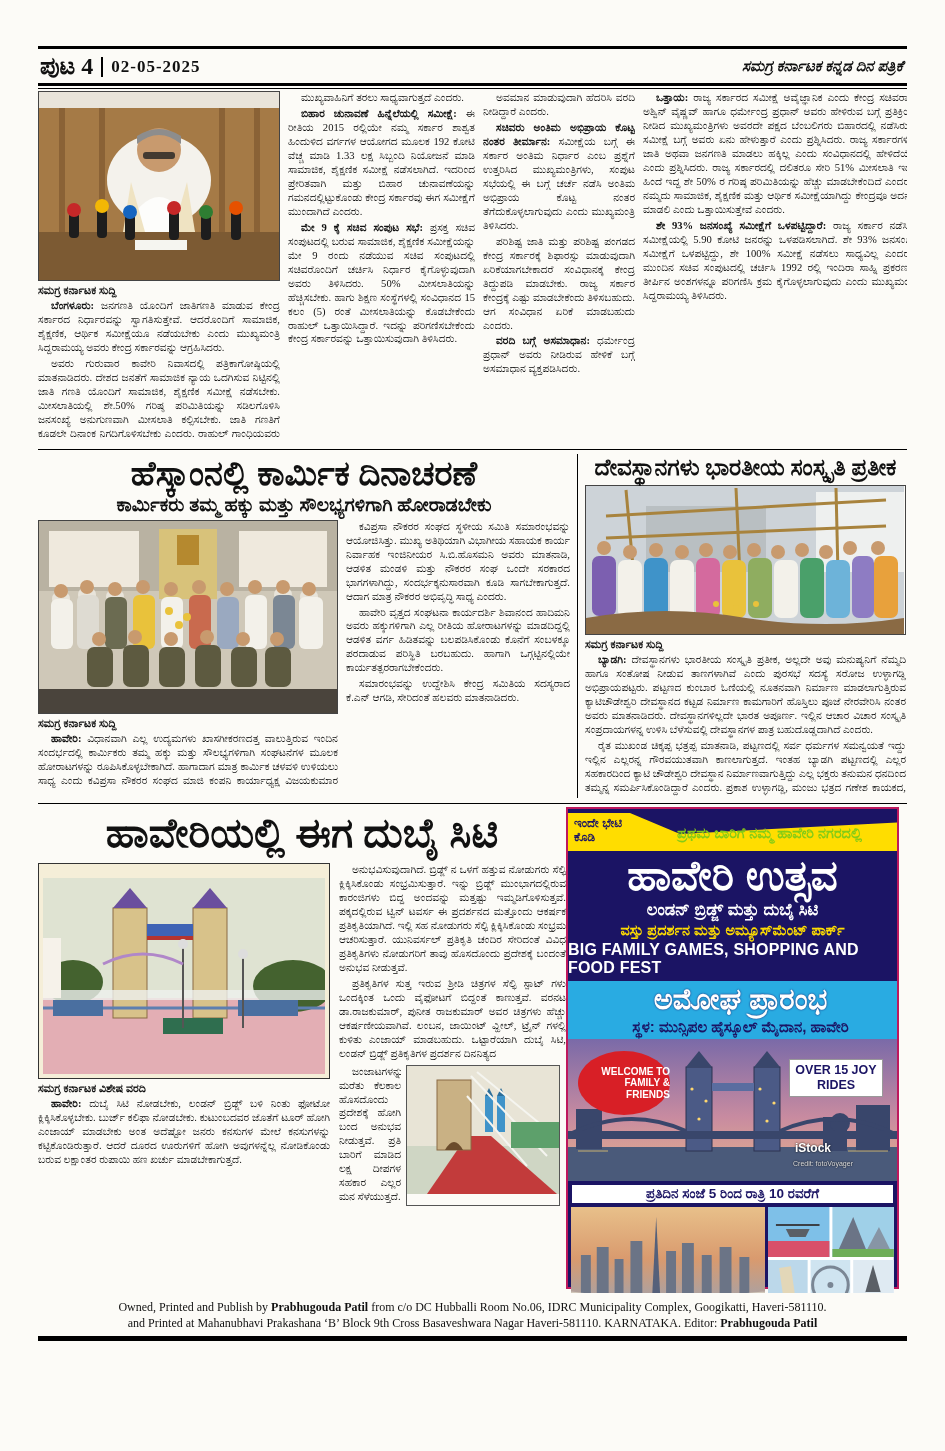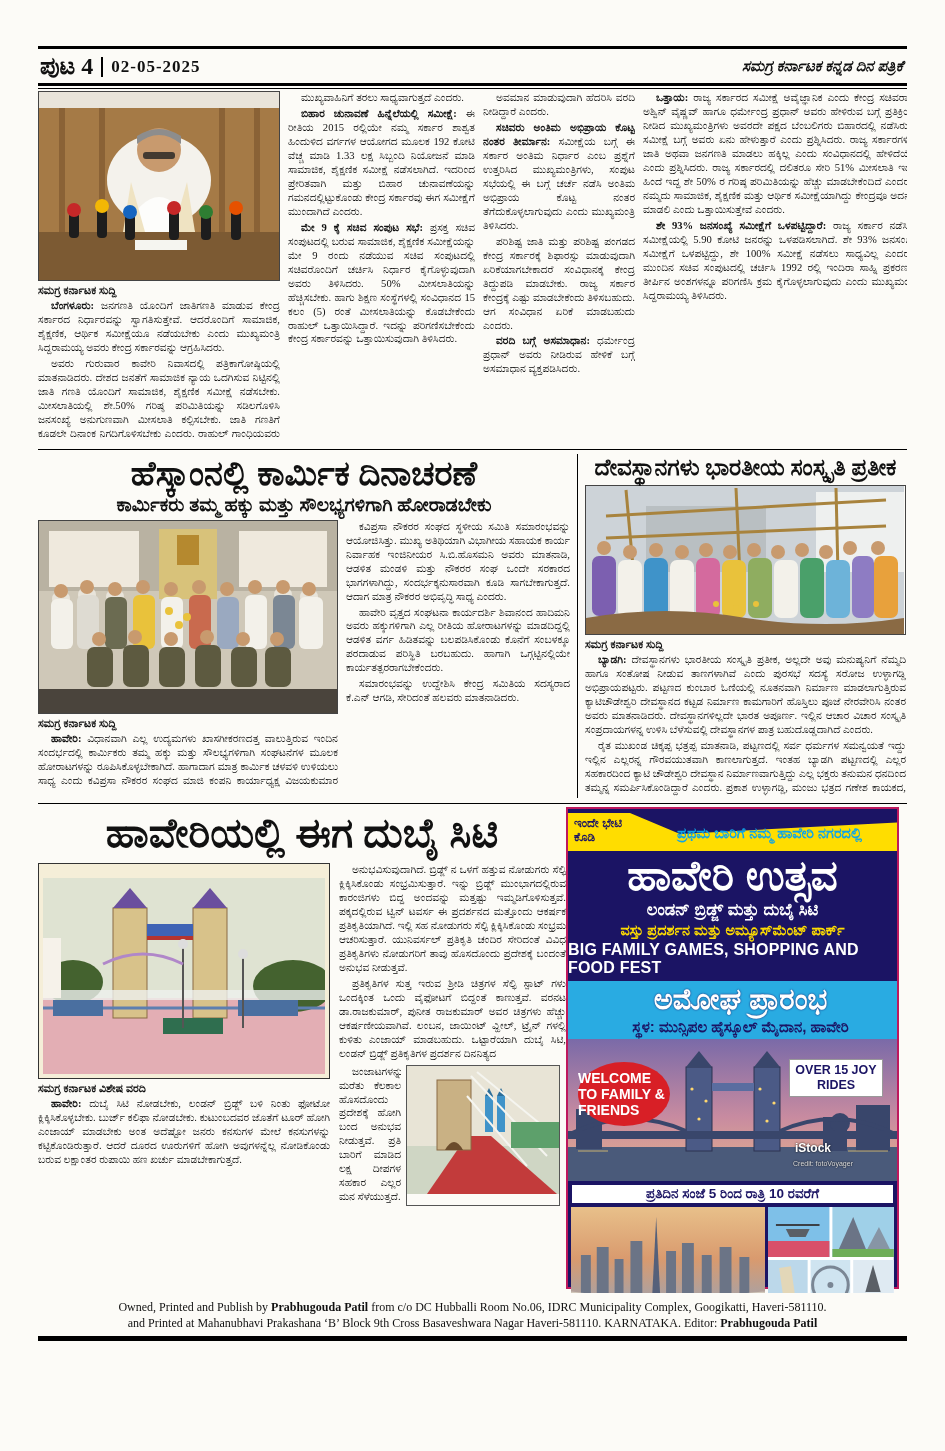--- a/index.html
+++ b/index.html
@@ -52,31 +52,31 @@
   .col2-side{width:62px;overflow:hidden;}
   .inset-frame{border:1px solid #555;flex:0 0 auto;}
 
   
   .ad{border:2px solid #be185d;background:#1b1464;height:478px;display:flex;flex-direction:column;
       font-family:"Liberation Sans","DejaVu Sans",sans-serif;}
   .ad-top{position:relative;height:44px;flex:0 0 auto;}
   .ad-top .yellowband{position:absolute;left:0;top:4px;width:100%;height:38px;background:#ffdd00;
       clip-path:polygon(0 0,62px 0,112px 55%,100% 25%,100% 100%,0 100%);}
   .ad-visit{position:absolute;left:6px;top:8px;font-size:12px;font-weight:bold;color:#1b1464;line-height:1.15;width:60px;}
-  .ad-first{position:absolute;left:78px;top:16px;right:4px;text-align:center;font-size:14.5px;font-weight:bold;color:#0ea5e9;}
+  .ad-first{position:absolute;left:78px;top:16px;right:4px;text-align:center;font-size:14.5px;font-weight:bold;color:#84cc16;}
   .ad-title{color:#fff;text-align:center;font-size:42px;font-weight:bold;line-height:1.0;margin-top:2px;}
   .ad-sub{color:#fff;text-align:center;font-size:16.5px;font-weight:bold;margin-top:3px;}
   .ad-line3{color:#ffdd00;text-align:center;font-size:14.5px;font-weight:bold;margin-top:3px;}
   .ad-line4{color:#fff;text-align:left;font-size:16px;font-weight:bold;margin-top:2px;letter-spacing:.2px;}
   .ad-sky{background:#29abe2;margin-top:4px;flex:0 0 auto;padding:2px 0 3px 16px;}
   .ad-open{color:#fff;text-align:center;font-size:29px;font-weight:bold;text-shadow:0 0 2px #1b1464;}
   .ad-venue{color:#1b1464;text-align:center;font-size:15px;font-weight:bold;margin-top:1px;}
   .ad-photo{position:relative;height:142px;flex:0 0 auto;overflow:hidden;}
-  .welcome-oval{position:absolute;left:10px;top:23px;width:92px;height:64px;background:#d81f26;border-radius:50%;
-      display:flex;align-items:center;justify-content:center;text-align:left;color:#fff;font-weight:bold;font-size:14px;line-height:1.15;}
+  .welcome-oval{position:absolute;left:10px;top:12px;width:92px;height:64px;background:#d81f26;border-radius:50%;
+      display:flex;align-items:center;justify-content:center;text-align:right;color:#fff;font-weight:bold;font-size:10px;line-height:1.15;}
   .rides-box{position:absolute;right:14px;top:20px;width:88px;background:#fff;border:1px solid #999;
       text-align:center;color:#1b1464;font-weight:bold;font-size:12.5px;line-height:1.2;padding:3px 2px;}
   .istock{position:absolute;right:66px;bottom:26px;color:#fff;font-weight:bold;font-size:12px;text-shadow:0 0 2px #000;}
   .istock-credit{position:absolute;right:44px;bottom:14px;color:#ddd;font-size:7px;text-shadow:0 0 2px #000;}
   .ad-timing{background:#fff;border:1px solid #1b1464;margin:3px 3px 0 3px;text-align:center;
       color:#1b1464;font-weight:bold;font-size:13.5px;padding:1px 0;flex:0 0 auto;}
   .ad-photos{display:flex;gap:3px;margin:3px 3px 0 3px;height:104px;flex:0 0 auto;}
 
   
   .footer{text-align:center;font-size:12px;line-height:1.35;margin-top:6px;}

